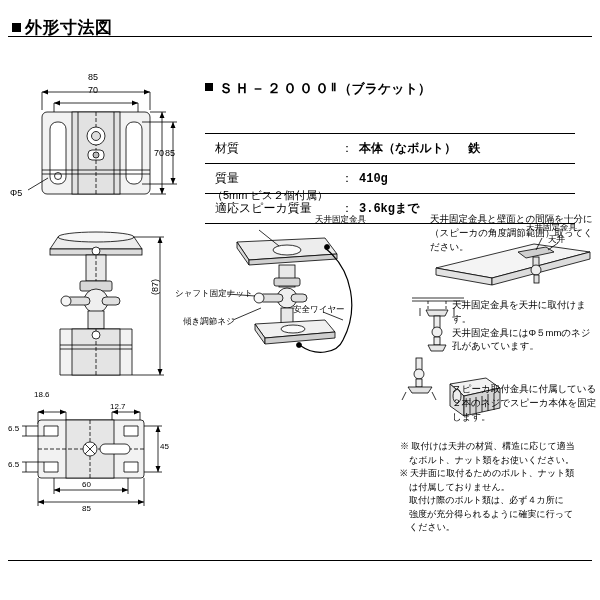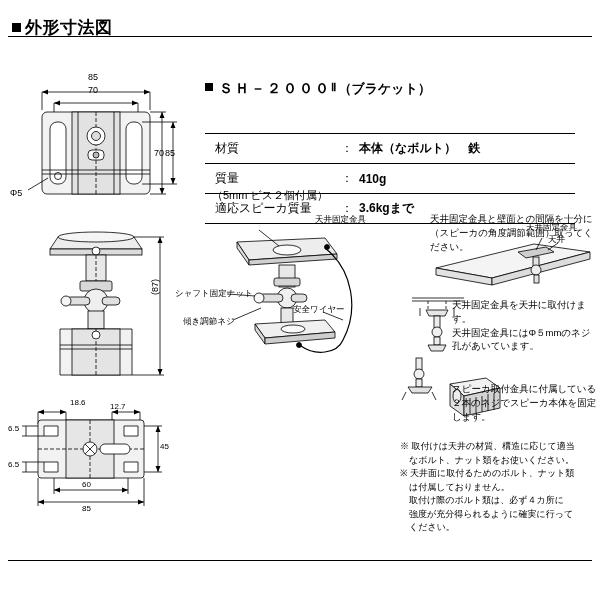--- a/index.html
+++ b/index.html
@@ -90,21 +90,21 @@
     border-top: 1px solid #000;
     border-bottom: 1px solid #000;
     border-collapse: collapse;
     font-size: 12px;
     margin-top: 28px;
   }
   .spec-table td {
     padding: 6px 2px;
     vertical-align: middle;
   }
-  .spec-table tr + tr td { border-top: 1px solid #000; }
+  .spec-table tr + tr td { border-top: 1px solid #000; font-family: Liberation Mono, monospace; }
   .spec-table td.k { width: 120px; padding-left: 10px; }
   .spec-table td.c { width: 16px; text-align: center; }
   .spec-table td.v { font-weight: bold; }
   .spec-note {
     position: absolute;
     left: 212px;
     top: 188px;
     font-size: 11px;
     text-align: center;
   }
@@ -321,21 +321,21 @@
         <path d="M120 100 l-6 -2.5 v5 z" fill="#000" stroke="none"></path>
         <line x1="30" y1="112" x2="136" y2="112"></line>
         <path d="M30 112 l6 -2.5 v5 z" fill="#000" stroke="none"></path>
         <path d="M136 112 l-6 -2.5 v5 z" fill="#000" stroke="none"></path>
         <line x1="46" y1="88" x2="46" y2="104"></line>
         <line x1="120" y1="88" x2="120" y2="104"></line>
         <line x1="30" y1="88" x2="30" y2="116"></line>
         <line x1="136" y1="88" x2="136" y2="116"></line>
       </g>
     </svg>
-    <div class="lbl-sm" style="left:26px; top:8px;margin-left:36px;">18.6</div>
+    <div class="lbl-sm" style="left:26px; top:0;">18.6</div>
     <div class="lbl-sm" style="left:102px; top:12px;">12.7</div>
     <div class="lbl-sm" style="left:152px; top:52px;">45</div>
     <div class="lbl-sm" style="left:0px; top:34px;">6.5</div>
     <div class="lbl-sm" style="left:0px; top:70px;">6.5</div>
     <div class="lbl-sm" style="left:74px; top:90px;">60</div>
     <div class="lbl-sm" style="left:74px; top:114px;">85</div>
   </div>
 
   <div class="draw" style="left:175px; top:220px;">
     <svg width="220" height="175" viewBox="0 0 220 175">

